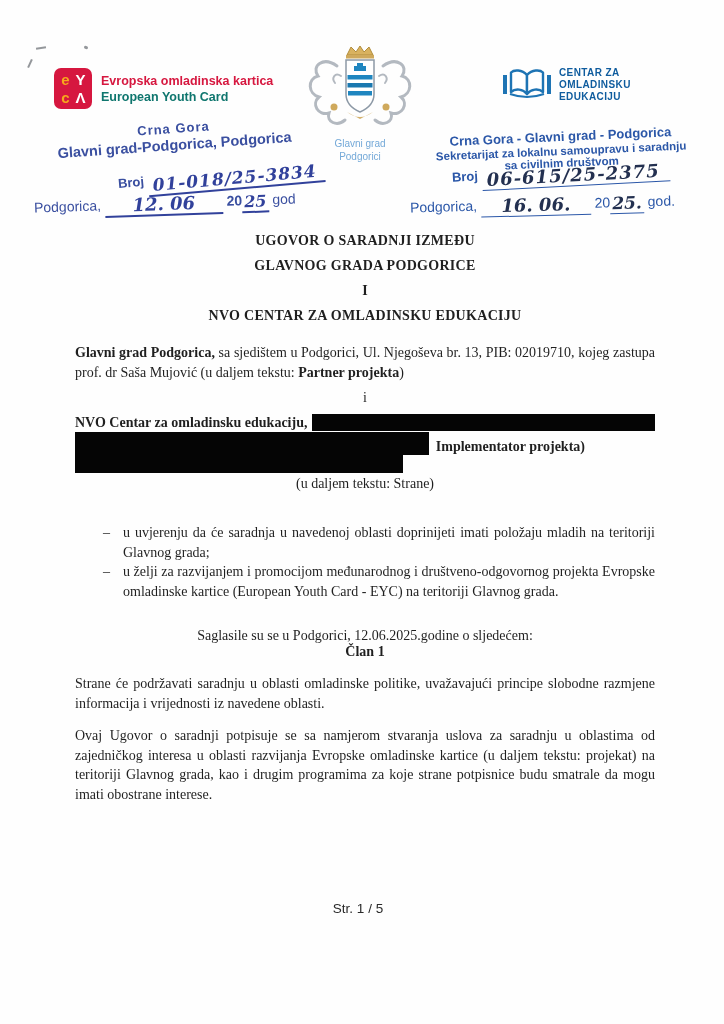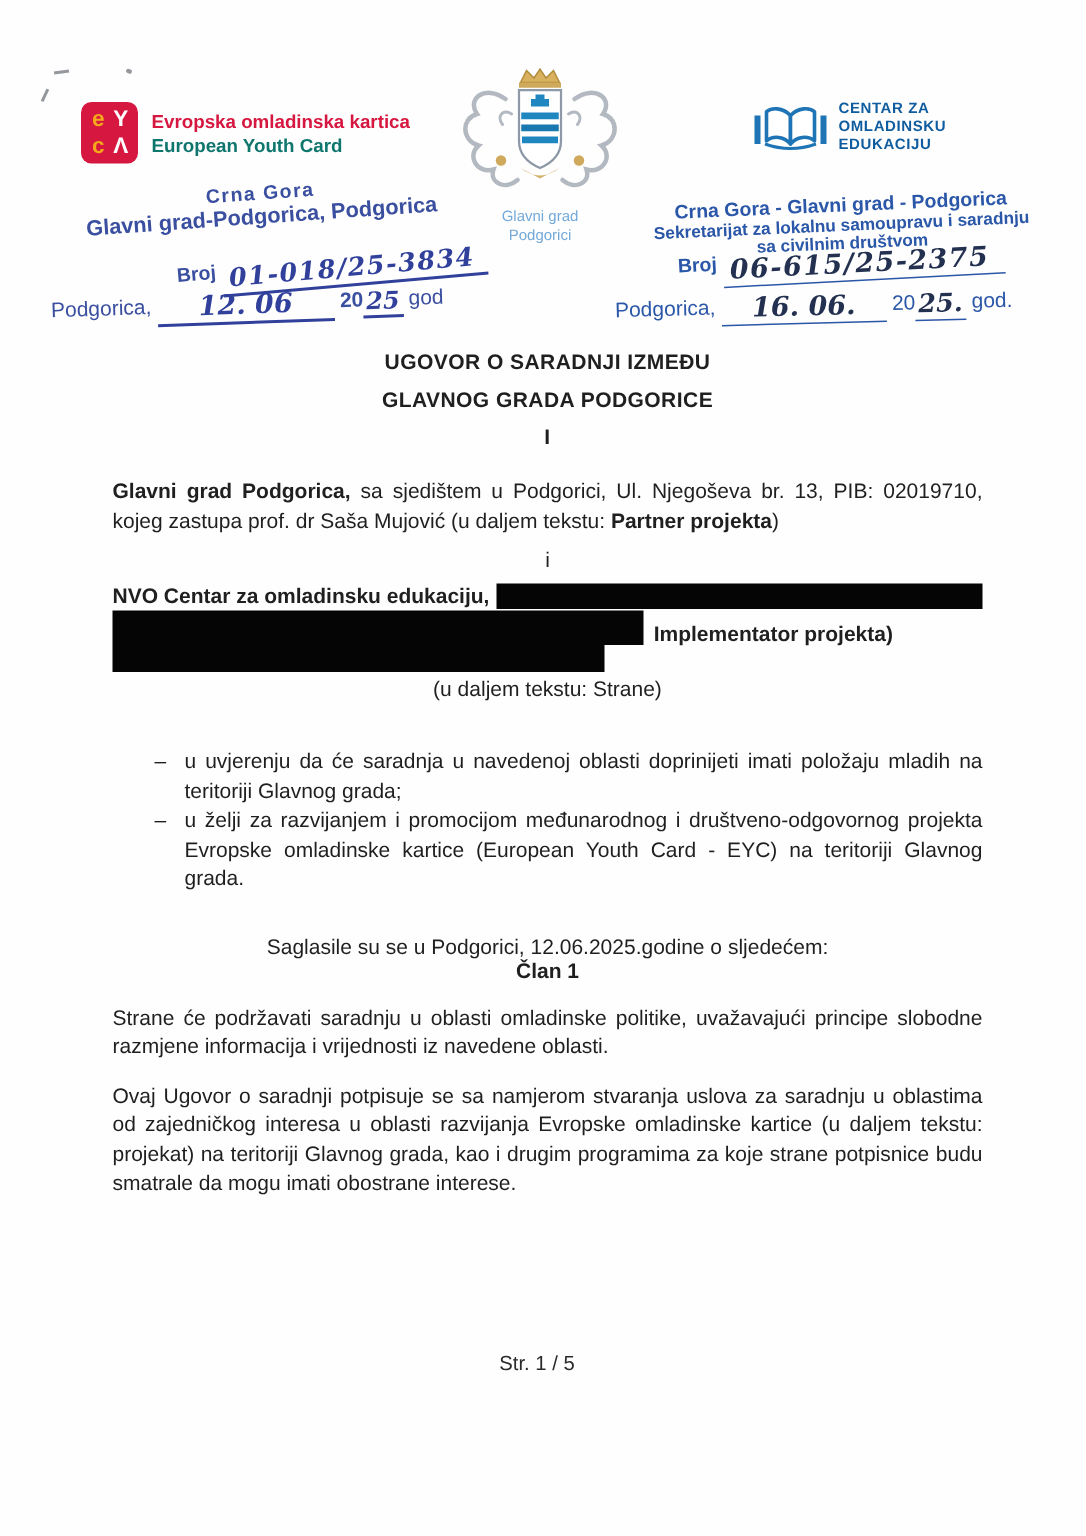--- a/index.html
+++ b/index.html
@@ -48,41 +48,41 @@
   .left-broj .val { font-size:17px; padding:0 8px 0 4px; letter-spacing:1px; }
 
   .left-place { position:absolute; left:34px; top:193px; transform:rotate(-2deg); color:#3a4fa0; font-size:14px; white-space:nowrap; }
   .left-place .date { font-size:18px; min-width:118px; text-align:center; vertical-align:-2px; }
   .left-place .yr   { font-size:16px; padding:0 2px; vertical-align:-2px; }
   .left-place .pr   { font-weight:bold; }
 
   .coat { position:absolute; left:300px; top:44px; width:120px; text-align:center; }
   .coat-caption { font-size:10px; line-height:1.25; color:#74a9d8; margin-top:0; }
 
-  .coe { position:absolute; left:502px; top:63px; display:flex; gap:7px; align-items:flex-end; }
+  .coe { position:absolute; left:502px; top:63px; display:flex; gap:7px; align-items:center; }
   .coe-text { font-size:10px; font-weight:bold; color:#0f5c9e; line-height:1.2; letter-spacing:.4px; padding-top:4px; }
 
   .right-stamp {
     position:absolute; left:418px; top:129px; width:286px; text-align:center;
     transform:rotate(-2.5deg); color:#2b57a8; font-weight:bold;
   }
   .right-stamp .s1 { font-size:13px; }
   .right-stamp .s2 { font-size:11.5px; margin-top:1px; }
   .right-stamp .s3 { font-size:11.5px; }
 
   .right-broj { position:absolute; left:452px; top:164px; transform:rotate(-3deg); white-space:nowrap; }
   .right-broj .lbl { color:#2b57a8; font-size:13px; font-weight:bold; vertical-align:6px; }
   .right-broj .val { font-size:18px; padding:0 10px 0 4px; letter-spacing:1px; }
 
   .right-place { position:absolute; left:410px; top:194px; color:#2b57a8; font-size:14px; white-space:nowrap; transform:rotate(-1.5deg); }
   .right-place .date { font-size:18px; min-width:110px; text-align:center; vertical-align:-2px; }
   .right-place .yr   { font-size:17px; padding:0 2px; vertical-align:-2px; }
 
   
-  .content { position:absolute; left:75px; top:234px; width:580px; }
+  .content { position:absolute; left:75px; top:234px; width:580px;font-family:Liberation Serif, serif; }
 
   .title { text-align:center; font-weight:bold; font-size:14px; letter-spacing:.3px; }
   .title div { margin-bottom:11px; line-height:14px; }
 
   .para { text-align:justify; font-size:14px; line-height:19.5px; margin:0; }
   .p1 { margin-top:20px; }
   .center-i { text-align:center; font-size:14px; margin:8px 0 7px; }
 
   .redact-row1 { display:flex; align-items:flex-start; }
   .redact-row1 .lead { font-weight:bold; font-size:14px; line-height:19px; white-space:nowrap; }
@@ -213,20 +213,21 @@
     </div>
 
   </div>
 
   <div class="content">
 
     <div class="title">
       <div>UGOVOR O SARADNJI IZMEĐU</div>
       <div>GLAVNOG GRADA PODGORICE</div>
       <div>I</div>
+      <div>NVO CENTAR ZA OMLADINSKU EDUKACIJU</div>
     </div>
 
     <p class="para p1"><b>Glavni grad Podgorica,</b><span> sa sjedištem u Podgorici, Ul. Njegoševa br. 13, PIB: 02019710, kojeg zastupa prof. dr Saša Mujović (u daljem tekstu: </span><b>Partner projekta</b><span>)</span></p>
 
     <div class="center-i">i</div>
 
     <div>
       <div class="redact-row1">
         <span class="lead">NVO Centar za omladinsku edukaciju,</span>
         <div class="bar bar-r1"></div>

